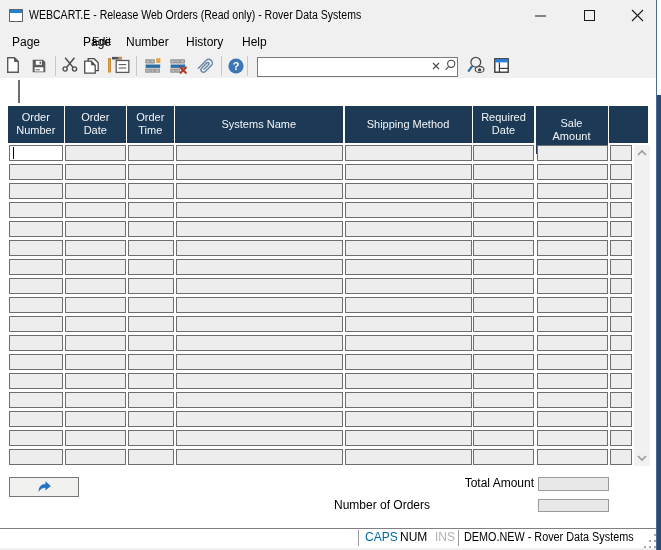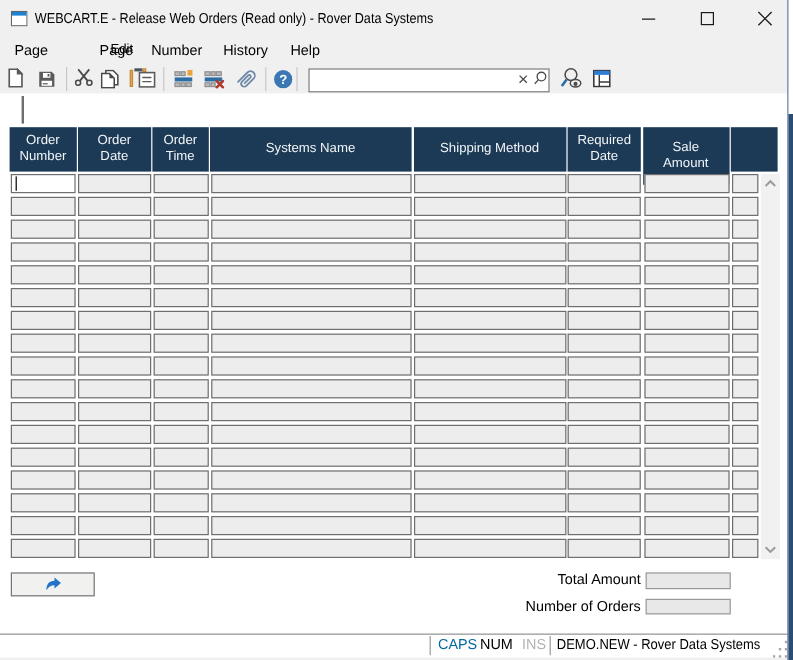--- a/index.html
+++ b/index.html
@@ -304,21 +304,21 @@
   <path d="M1 2 L5 6 L9 2" fill="none" stroke="#9a9a9a" stroke-width="1.6"></path>
 </svg>
 
 <div class="abs" style="left:9px;top:476.5px;width:70px;height:20px;background:#f1f1f0;border:1px solid #757575;box-sizing:border-box;"></div>
 <svg class="abs" style="left:38px;top:481px;" width="13" height="12" viewBox="0 0 13 12">
   <path d="M7.4 0.3 L12.8 4.9 L7.4 9.5 L7.4 6.8 C4.6 6.7 2.6 7.9 0.7 10.9 C0.5 5.8 3.0 3.0 7.4 2.9 Z" fill="#2373c8"></path>
 </svg>
 
 <div class="abs" style="left:334px;top:477px;width:200px;height:13px;font-size:12px;text-align:right;line-height:13px;">Total Amount</div>
 <div class="abs" style="left:537.5px;top:477px;width:71.5px;height:13.5px;background:#e8e8e8;border:1px solid #9a9a9a;box-sizing:border-box;"></div>
-<div class="abs" style="left:334px;top:498.5px;width:200px;height:13px;font-size:12px;text-align:right;line-height:13px;">Number of Orders</div>
+<div class="abs" style="left:334px;top:498.5px;width:200px;height:13px;font-size:12px;line-height:13px;">Number of Orders</div>
 <div class="abs" style="left:537.5px;top:498.5px;width:71.5px;height:13px;background:#e8e8e8;border:1px solid #9a9a9a;box-sizing:border-box;"></div>
 
 <div class="abs" style="left:358px;top:530px;width:1px;height:16px;background:#9a9a9a;"></div>
 <div class="abs" style="left:365px;top:530px;font-size:12px;color:#0369a1;">CAPS</div>
 <div class="abs" style="left:400px;top:530px;font-size:12px;color:#000;">NUM</div>
 <div class="abs" style="left:435px;top:530px;font-size:12px;color:#b3b3b3;">INS</div>
 <div class="abs" style="left:458px;top:530px;width:1px;height:16px;background:#9a9a9a;"></div>
 <div class="abs" style="left:464px;top:530px;font-size:12px;color:#000;transform:scaleX(0.902);transform-origin:0 0;white-space:nowrap;">DEMO.NEW - Rover Data Systems</div>
 <svg class="abs" style="left:644px;top:533px;" width="13" height="16" viewBox="0 0 13 16">
   <g fill="#a8a8a8">

